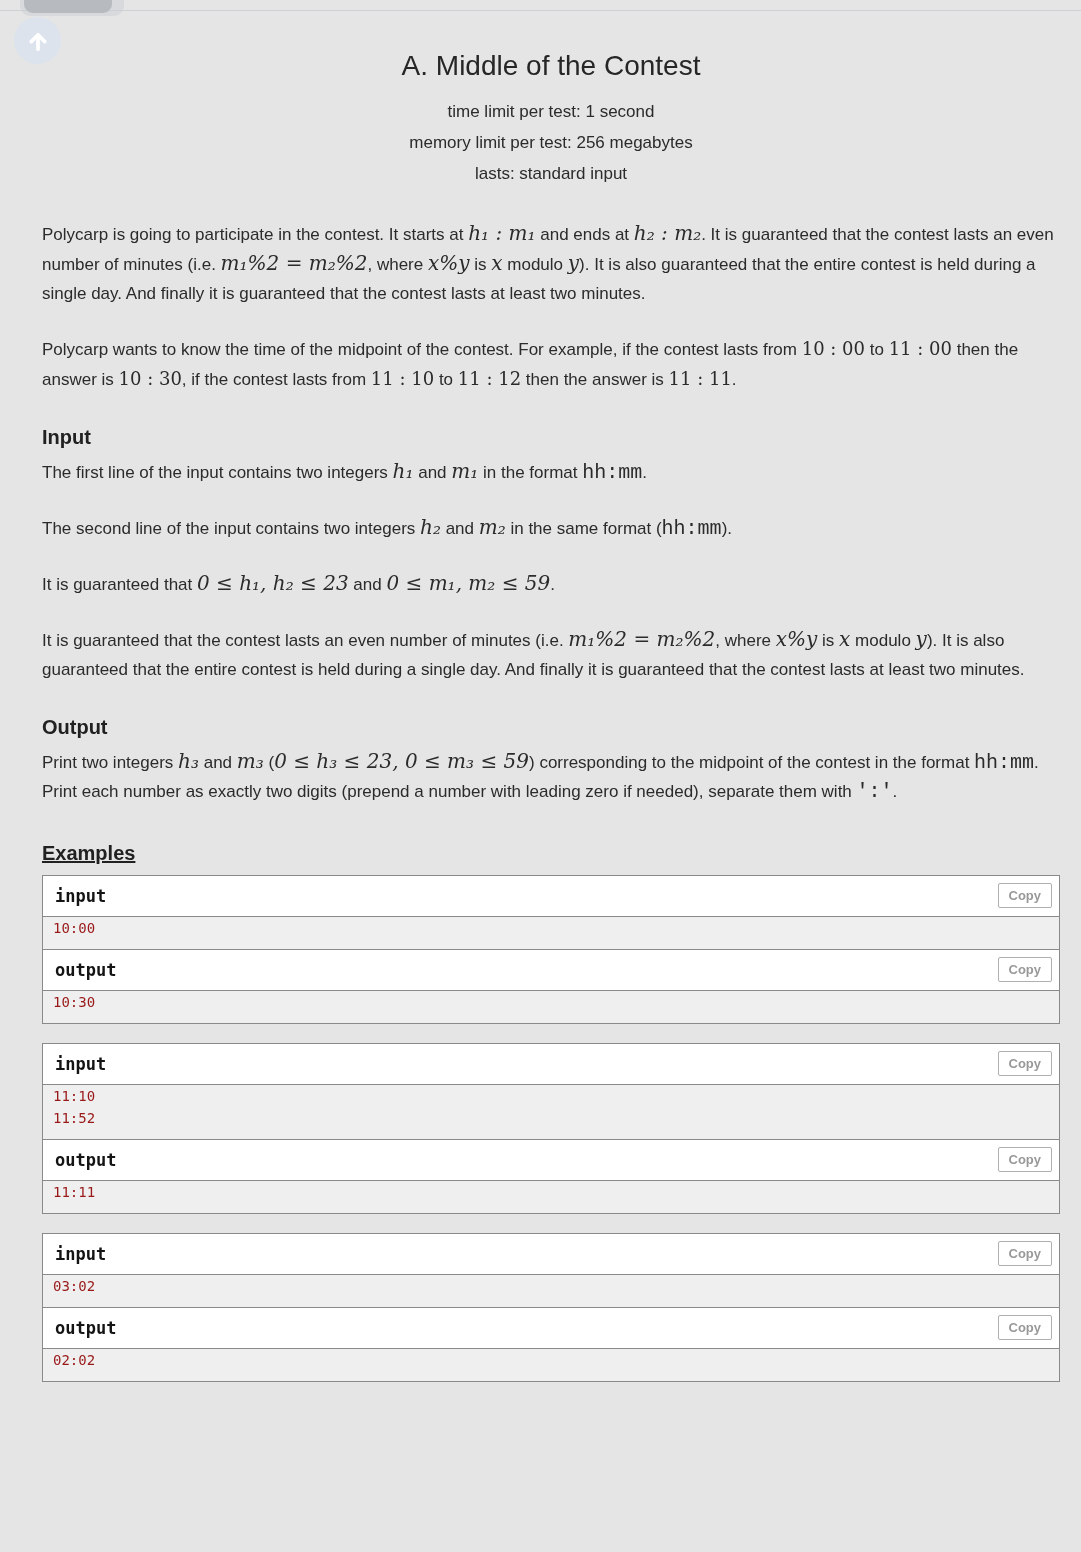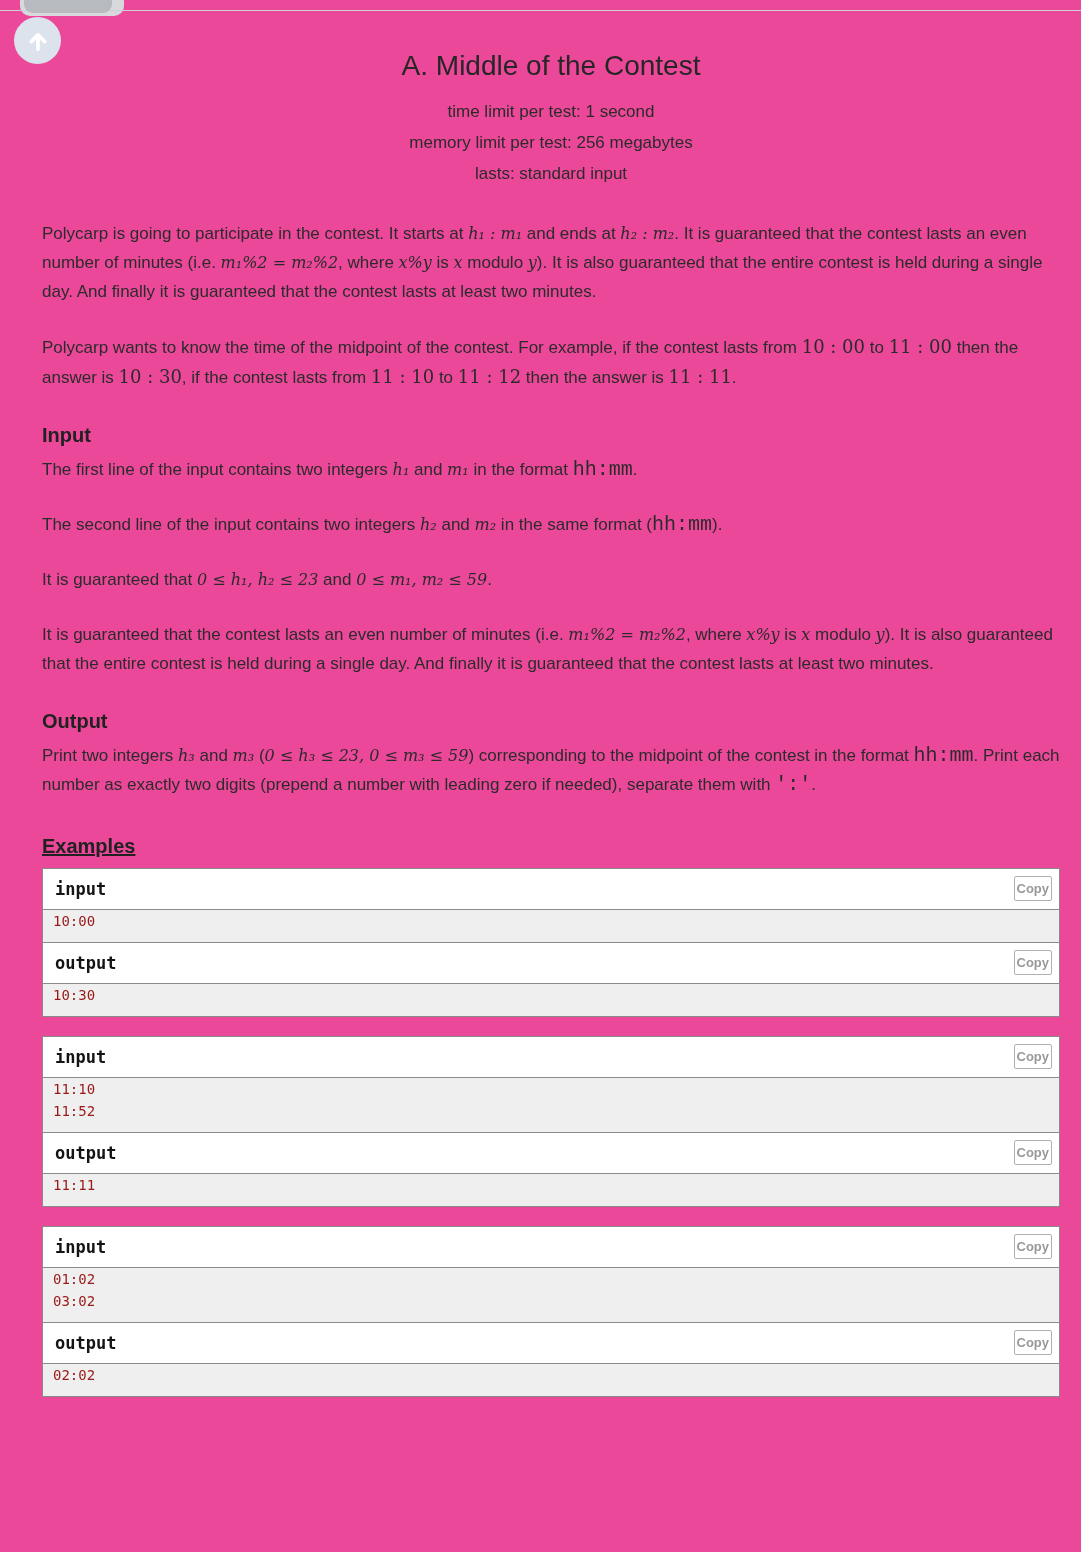--- a/index.html
+++ b/index.html
@@ -1,46 +1,46 @@
 <!DOCTYPE html>
 <html><head>
 <meta charset="utf-8">
 <style>
   * { box-sizing: border-box; }
   html,body { margin:0; padding:0; background:#fff; }
   body { font-family:"Liberation Sans", sans-serif; color:#242424; }
-  .page { position:relative; width:1081px; height:1552px; background:#ec4899; overflow:hidden; }
+  .page { position:relative; width:1081px; height:1552px; background:#e5e5e5; overflow:hidden; }
 
   
   .top-divider { position:absolute; top:10px; left:0; width:1081px; height:1px; background:#cdd0d4; }
   .top-tab-halo { position:absolute; top:0; left:20px; width:104px; height:16px; background:#d7d9dc; border-radius:0 0 10px 10px; }
   .top-tab { position:absolute; top:0; left:24px; width:88px; height:13px; background:#b7babe; border-radius:0 0 9px 9px; }
   .back-top { position:absolute; top:17px; left:14px; width:47px; height:47px; border-radius:50%;
               background:#dce3ed; border:none; display:flex; align-items:center; justify-content:center; cursor:pointer; padding:0; }
   .back-top svg { display:block; }
 
   .content { padding:26px 21px 0 42px; }
 
   .problem-title { text-align:center; font-size:28px; font-weight:400; color:#262626; margin:24px 0 14px; }
   .limits { text-align:center; font-size:17px; line-height:31px; color:#2b2b2b; margin-bottom:30px; }
 
   p.stmt { font-size:17px; line-height:29px; margin:0 0 26px; color:#2b2b2b; }
-  .mv { font-family:"DejaVu Serif", serif; font-style:italic; font-size:16px; }
+  .mv { font-family:"DejaVu Serif", serif; font-style:italic; font-size:20px; }
   .mn { font-family:"DejaVu Serif", serif; font-size:18px; }
   .tt { font-family:Liberation Mono, monospace; font-size:20px; }
 
   h2.section-title { font-size:20px; font-weight:700; color:#212121; margin:32px 0 8px; }
   h2.examples-title { margin:36px 0 10px;text-decoration:underline; }
 
   .sample { border:1px solid #8a8a8a; margin:0 0 19px; }
   .sample-header { position:relative; padding:10px 12px; background:#fff; }
   .sample-header.mid { border-top:1px solid #8a8a8a; }
   .sample-label { font-family:"DejaVu Sans Mono", "Liberation Mono", monospace; font-weight:700; font-size:17px; color:#141414; }
   .copy-btn { position:absolute; right:7px; top:7px; background:#fff; border:1px solid #b0b0b0; border-radius:2px;
-              color:#999; font-weight:700; font-size:13px; padding:4px 2px; cursor:pointer;
+              color:#999; font-weight:700; font-size:13px; padding:4px 10px; cursor:pointer;
               font-family:"Liberation Sans", sans-serif; }
   .sample-pre { background:#efefef; border-top:1px solid #8a8a8a; padding:0 10px 10px;
                 font-family:"DejaVu Sans Mono", "Liberation Mono", monospace; font-size:14px; line-height:22px; }
   .sample-line { color:#991919; white-space:pre; }
 </style>
 </head>
 <body>
 
 <div class="page">
 
@@ -120,21 +120,20 @@
         <div class="sample-line">11:11</div>
       </div>
     </div>
 
     <div class="sample">
       <div class="sample-header">
         <span class="sample-label">input</span>
         <button class="copy-btn">Copy</button>
       </div>
       <div class="sample-pre">
-        <div class="sample-line">01:02</div>
         <div class="sample-line">03:02</div>
       </div>
       <div class="sample-header mid">
         <span class="sample-label">output</span>
         <button class="copy-btn">Copy</button>
       </div>
       <div class="sample-pre">
         <div class="sample-line">02:02</div>
       </div>
     </div>

